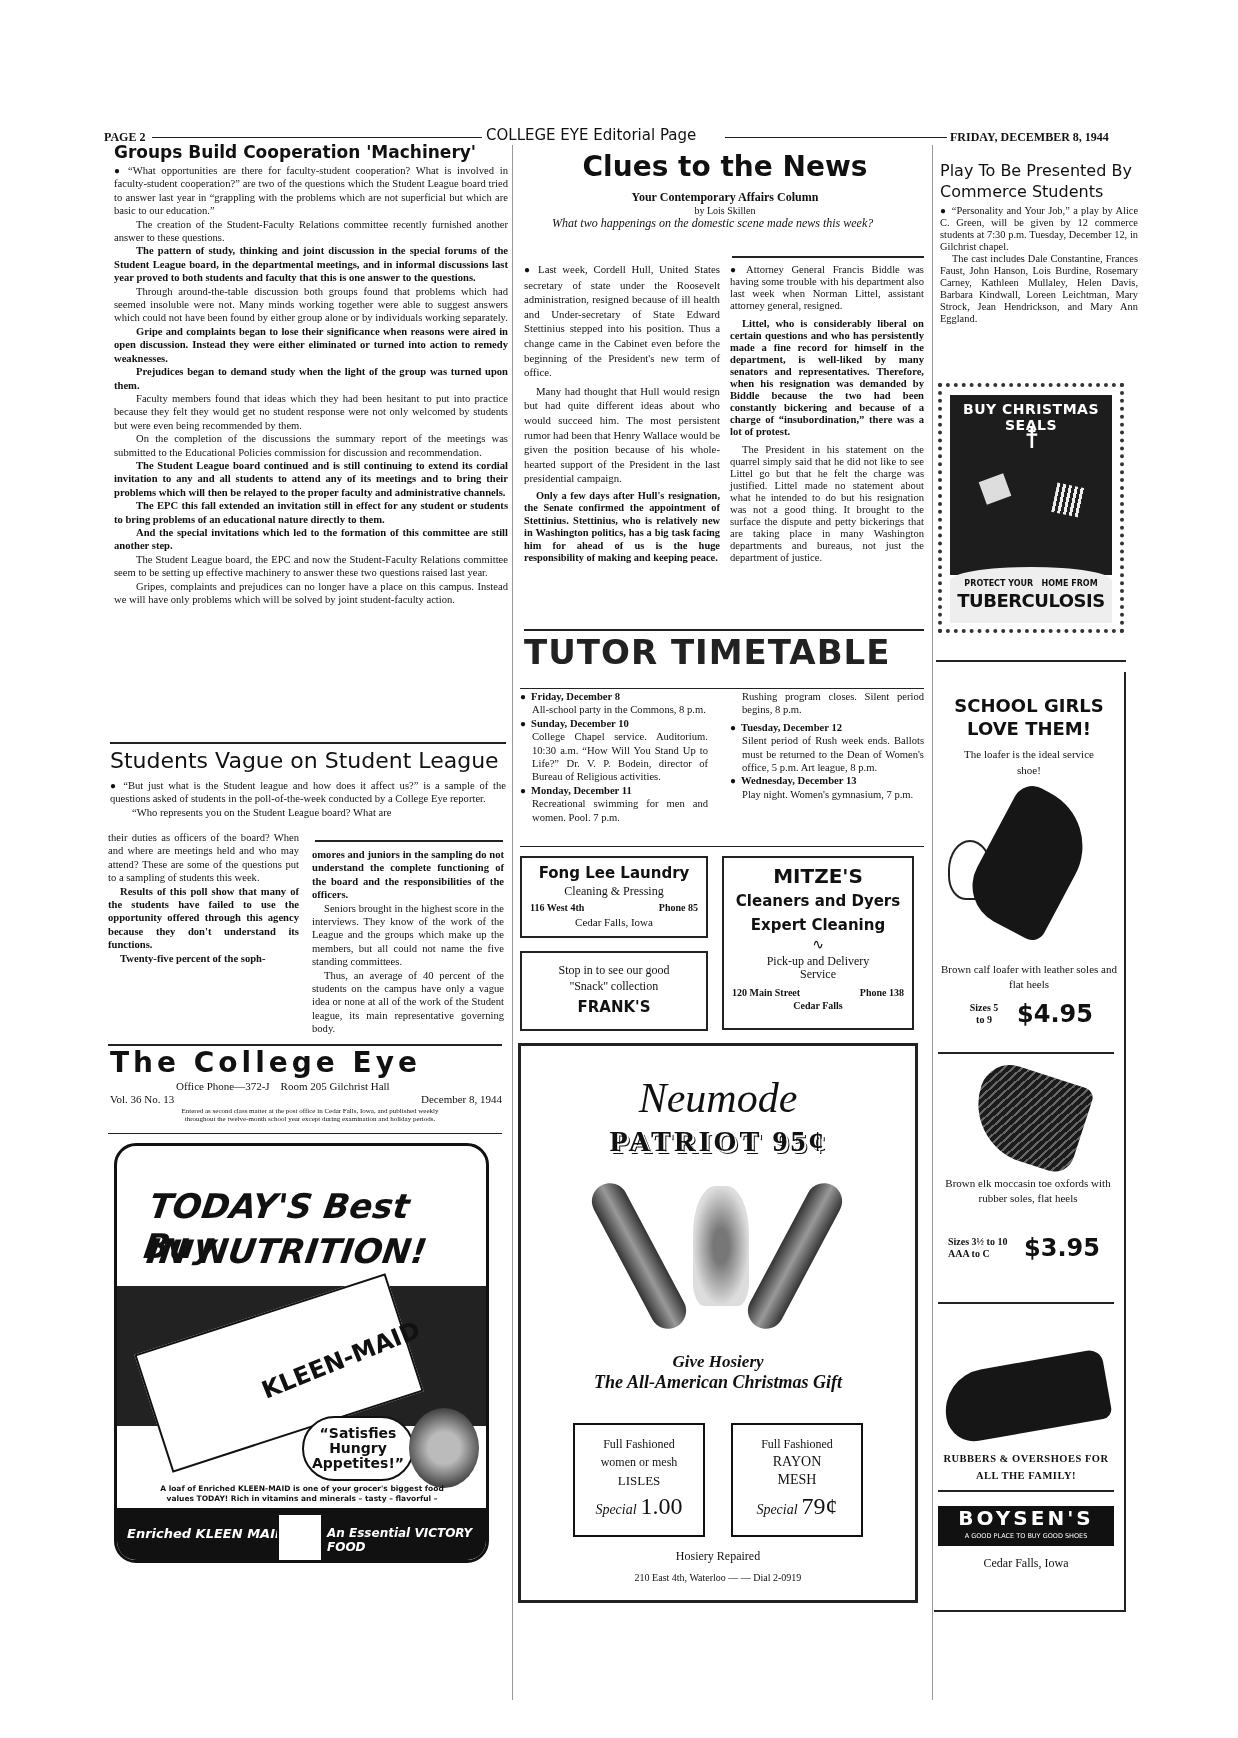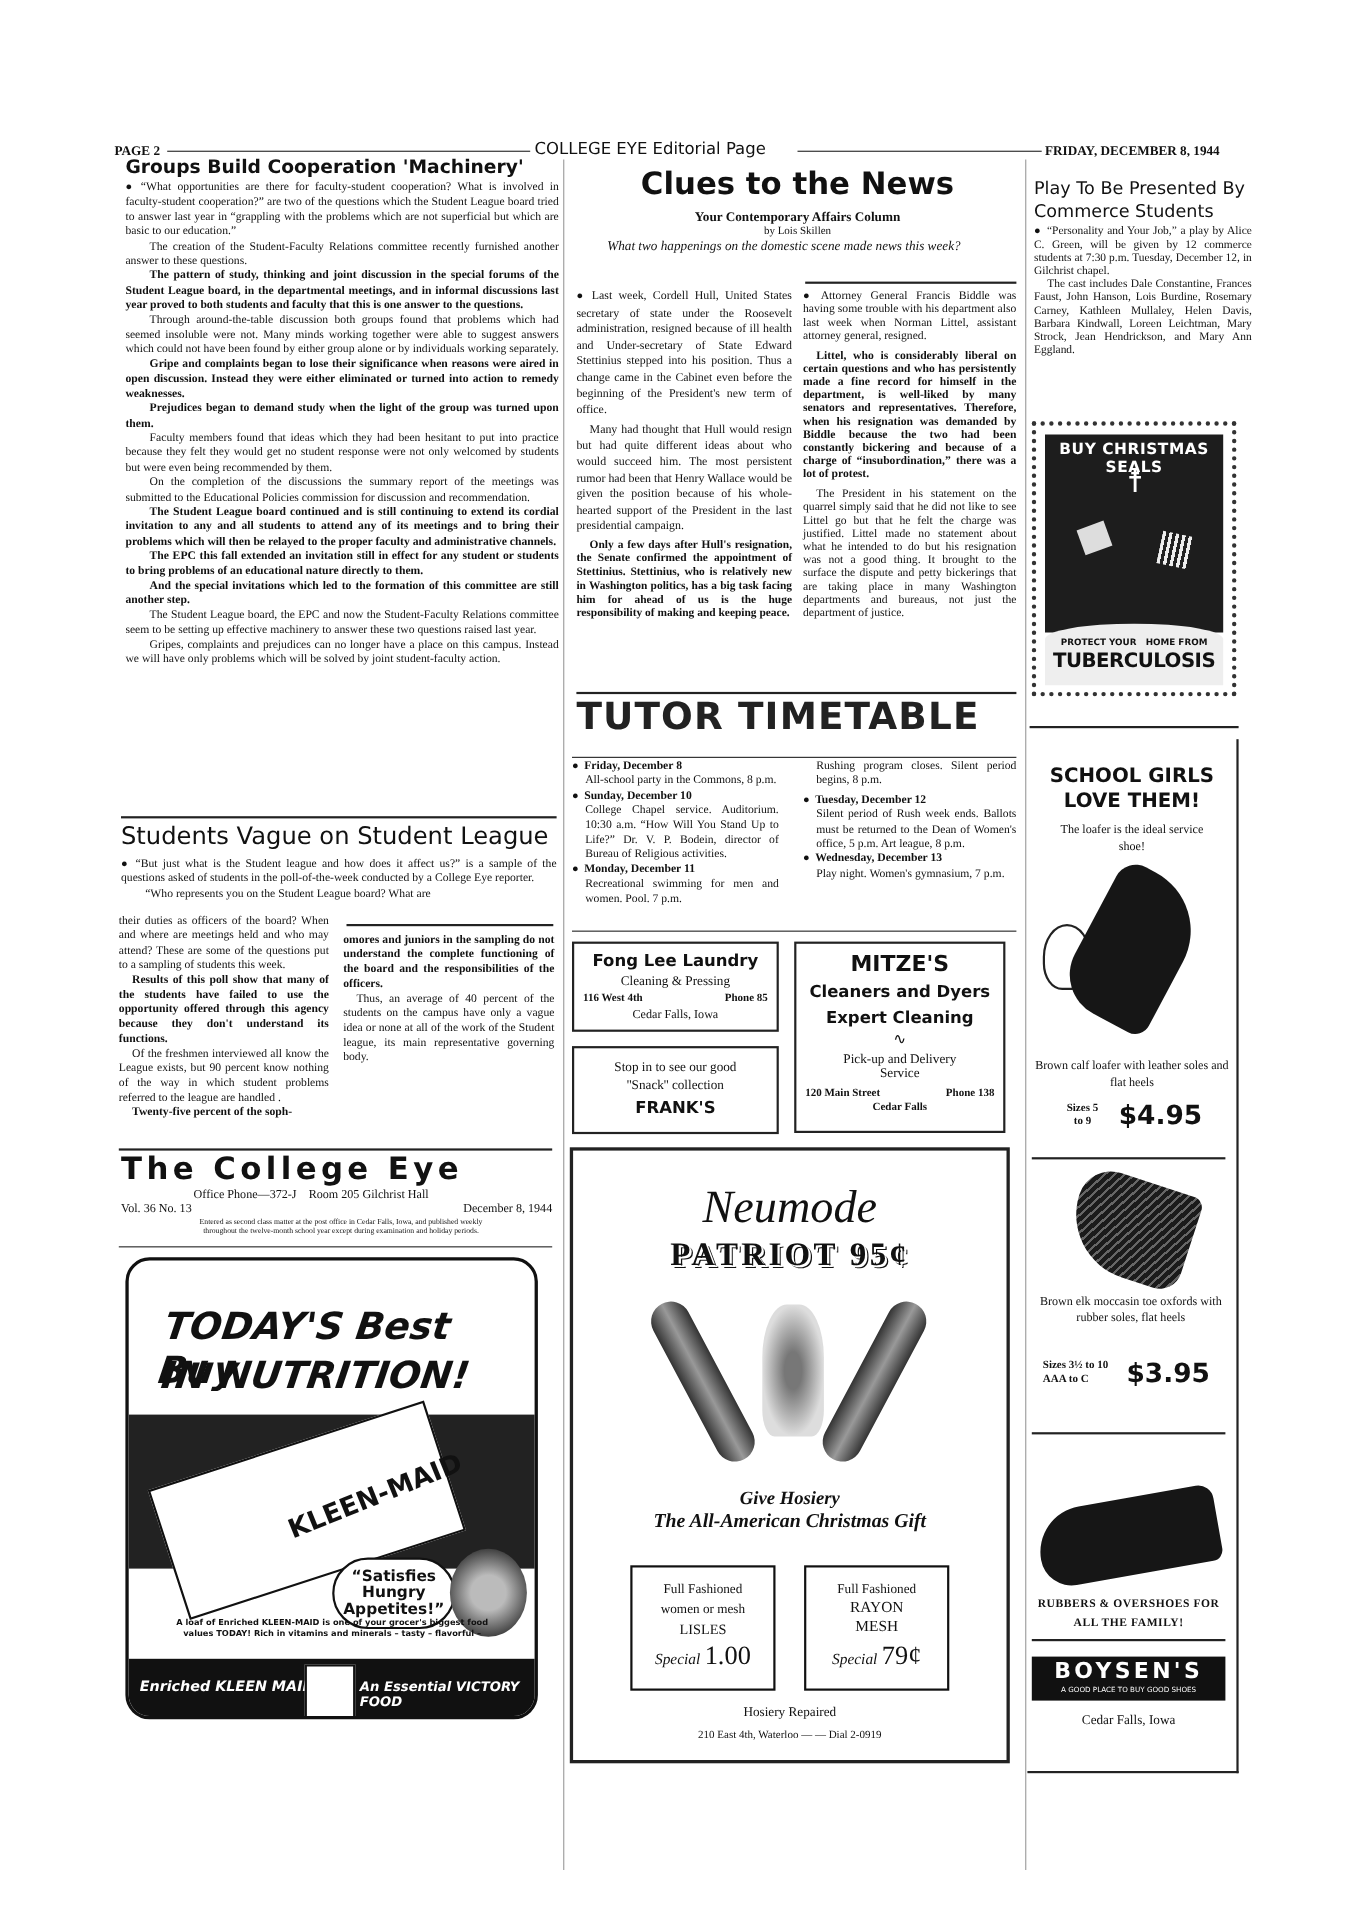--- a/index.html
+++ b/index.html
@@ -46,46 +46,46 @@
 <div class="rule hr" style="left:110px;top:742px;width:396px;"></div>
 
 <div class="abs sans" style="left:110px;top:748px;font-size:22px;">Students Vague on Student League</div>
 <div class="abs body-text" style="left:110px;top:779px;width:396px;">
   <p class="lead bullet">“But just what is the Student league and how does it affect us?” is a sample of the questions asked of students in the poll-of-the-week conducted by a College Eye reporter.</p>
   <p style="text-align:left;">“Who represents you on the Student League board? What are</p>
 </div>
 <div class="abs body-text" style="left:108px;top:831px;width:191px;">
   <p class="lead">their duties as officers of the board? When and where are meetings held and who may attend? These are some of the questions put to a sampling of students this week.</p>
   <p class="b" style="text-indent:12px;">Results of this poll show that many of the students have failed to use the opportunity offered through this agency because they don't understand its functions.</p>
-  <p style="text-indent:12px;">Of the freshmen interviewed all know the League exists, but 90 percent know nothing of the way in which student problems referred to the league are handled .</p>
   <p class="b" style="text-indent:12px;">Twenty-five percent of the soph-</p>
 </div>
 <div class="rule" style="left:315px;top:840px;width:188px;height:2px;"></div>
 <div class="abs body-text" style="left:312px;top:848px;width:192px;">
   <p class="lead b">omores and juniors in the sampling do not understand the complete functioning of the board and the responsibilities of the officers.</p>
+  <p style="text-indent:12px;">Seniors brought in the highest score in the interviews. They know of the work of the League and the groups which make up the members, but all could not name the five standing committees.</p>
   <p style="text-indent:12px;">Thus, an average of 40 percent of the students on the campus have only a vague idea or none at all of the work of the Student league, its main representative governing body.</p>
 </div>
 <div class="rule hr" style="left:108px;top:1044px;width:394px;"></div>
 
 <div class="abs sans b" style="left:110px;top:1046px;font-size:28px;letter-spacing:4px;">The College Eye</div>
 <div class="abs serif" style="left:176px;top:1080px;font-size:11px;white-space:pre;">Office Phone—372-J    Room 205 Gilchrist Hall</div>
 <div class="abs serif" style="left:110px;top:1093px;font-size:11px;">Vol. 36 No. 13</div>
 <div class="abs serif" style="left:400px;top:1093px;font-size:11px;width:102px;text-align:right;">December 8, 1944</div>
 <div class="abs serif center" style="left:180px;top:1107px;width:260px;font-size:7px;line-height:8px;">Entered as second class matter at the post office in Cedar Falls, Iowa, and published weekly throughout the twelve-month school year except during examination and holiday periods.</div>
 <div class="rule" style="left:108px;top:1133px;width:394px;height:1px;"></div>
 
 <div class="abs" style="left:114px;top:1143px;width:375px;height:420px;border:3px solid #111;border-radius:22px;box-sizing:border-box;overflow:hidden;background:#fff;">
   <div class="abs sans b" style="left:30px;top:40px;font-size:34px;font-style:italic;transform:skewX(-8deg);">TODAY'S Best Buy</div>
   <div class="abs sans b" style="left:30px;top:85px;font-size:34px;font-style:italic;transform:skewX(-8deg);">IN NUTRITION!</div>
   <div class="abs" style="left:0;top:140px;width:375px;height:140px;background:#222;"></div>
   <div class="abs" style="left:30px;top:165px;width:260px;height:120px;background:#fff;border:2px solid #111;transform:rotate(-18deg);"></div>
   <div class="abs sans b" style="left:140px;top:200px;font-size:24px;transform:rotate(-22deg);">KLEEN-MAID</div>
   <div class="abs sans b center" style="left:185px;top:270px;width:100px;font-size:14px;line-height:15px;background:#fff;border:2px solid #111;border-radius:40px;padding:8px 4px;">“Satisfies Hungry Appetites!”</div>
   <div class="abs" style="left:292px;top:262px;width:70px;height:80px;border-radius:50%;background:radial-gradient(circle,#bbb 30%,#333 80%);"></div>
-  <div class="abs sans b center" style="left:40px;top:324px;width:290px;font-size:7.5px;line-height:10px;">A loaf of Enriched KLEEN-MAID is one of your grocer's biggest food values TODAY! Rich in vitamins and minerals – tasty – flavorful –</div>
+  <div class="abs sans b center" style="left:40px;top:338px;width:290px;font-size:7.5px;line-height:10px;">A loaf of Enriched KLEEN-MAID is one of your grocer's biggest food values TODAY! Rich in vitamins and minerals – tasty – flavorful –</div>
   <div class="abs" style="left:0;top:362px;width:375px;height:60px;background:#111;"></div>
   <div class="abs sans b" style="left:10px;top:380px;font-size:13px;color:#fff;font-style:italic;">Enriched KLEEN MAID</div>
   <div class="abs" style="left:160px;top:367px;width:42px;height:50px;background:#fff;border:2px solid #111;"></div>
   <div class="abs sans b" style="left:210px;top:380px;font-size:12px;color:#fff;font-style:italic;">An Essential VICTORY FOOD</div>
 </div>
 
 <div class="rule" style="left:512px;top:145px;width:1px;height:1555px;background:#999;"></div>
 <div class="rule" style="left:932px;top:145px;width:1px;height:1555px;background:#999;"></div>
 
 <div class="abs sans b center" style="left:520px;top:150px;width:410px;font-size:28px;">Clues to the News</div>

